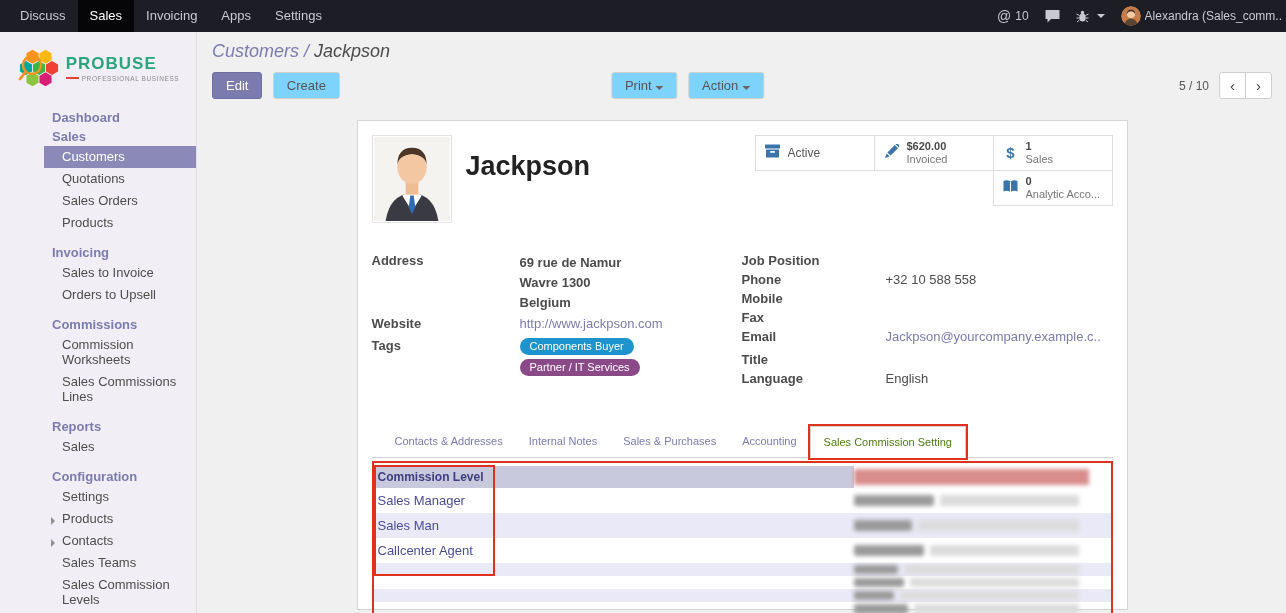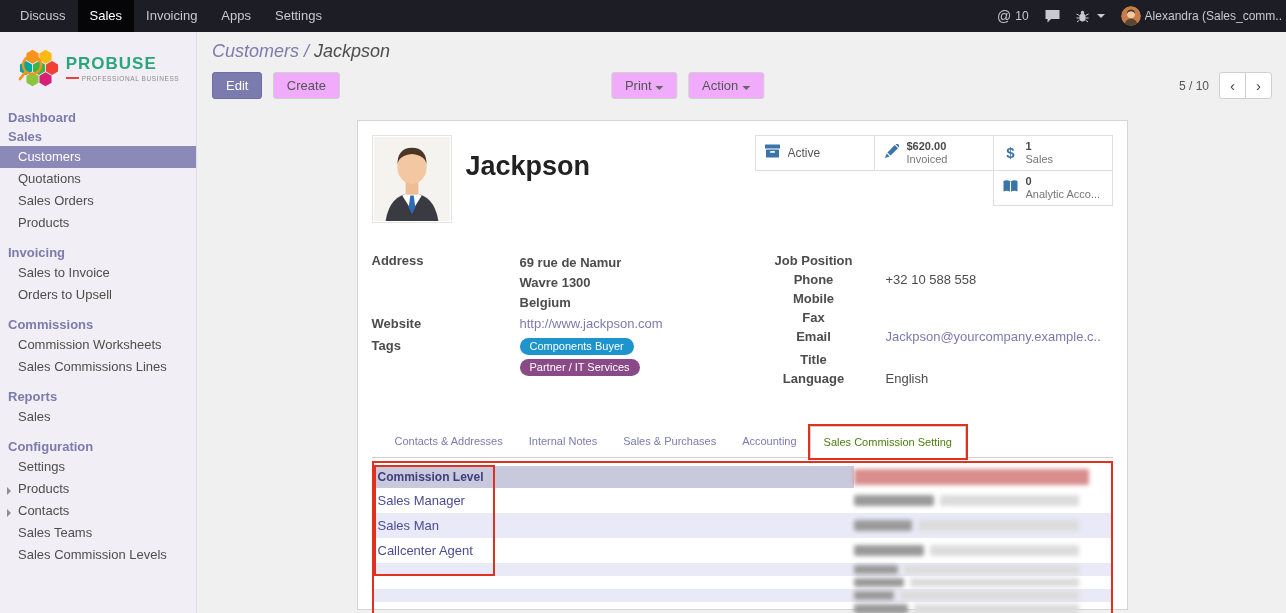--- a/index.html
+++ b/index.html
@@ -29,38 +29,38 @@
   
   .sidebar {
     position:absolute; top:32px; left:0; bottom:0; width:197px;
     background:#f1eff5; border-right:1px solid #dcdce2; overflow:hidden;
   }
   .logo { padding:14px 6px 8px; text-align:center; cursor:pointer; }
   .logo-inner { display:inline-flex; align-items:center; gap:5px; text-align:left; }
   .logo-title { font-size:17px; font-weight:bold; letter-spacing:1px; color:#2aa57c; line-height:18px; }
   .logo-subtitle { font-size:6.5px; color:#8a8a8a; letter-spacing:0.6px; margin-top:2px; display:flex; align-items:center; }
   .logo-dash { display:inline-block; width:13px; height:2px; background:#e8443a; margin-right:3px; }
-  .side-nav { padding-top:6px; }
+  .side-nav { padding-top:6px;margin-left:44px; }
   .side-title { font-weight:bold; color:var(--accent); font-size:13px; padding:2px 8px; cursor:pointer; }
   .side-list { list-style:none; margin-bottom:9px; }
   .side-item { font-size:13px; color:#4d4d4d; padding:3px 8px 4px 18px; cursor:pointer; position:relative; }
   .side-item.active { background:var(--active_item_bg); color:#fff; }
   .tri { position:absolute; left:7px; top:9px; width:0; height:0;
          border-top:4px solid transparent; border-bottom:4px solid transparent; border-left:4px solid #8f8f8f; }
 
   
   .content { position:absolute; top:32px; left:198px; right:0; bottom:0; background:#f0f0f0; overflow:hidden; }
   .breadcrumb { padding:9px 14px 4px; font-size:18px;font-style:italic; }
   .crumb-link { color:var(--accent); cursor:pointer; }
   .crumb-sep { color:var(--accent); margin:0 5px; }
   .crumb-cur { color:#4c4c4c; }
   .cp-row { position:relative; height:42px; padding:6px 14px; }
   .btn { display:inline-block; font-size:13px; border-radius:3px; padding:5px 13px; border:1px solid transparent; cursor:pointer; vertical-align:top; }
   .btn-primary { background:var(--accent); color:#fff; border-color:#6f6da4; }
-  .btn-default { background:#f0abfc; color:#555; border-color:#cfcfcf;text-align:center; }
+  .btn-default { background:#7dd3fc; color:#555; border-color:#cfcfcf;text-align:center; }
   .btn + .btn { margin-left:6px; }
   .center-group { position:absolute; left:45%; transform:translateX(-50%); top:6px; white-space:nowrap; }
   .dd-btn .caret { border-top-color:#666; }
   .pager { position:absolute; right:14px; top:6px; display:flex; align-items:center; gap:10px; font-size:12px; color:#555;justify-content:space-between; }
   .pager-btns { display:flex; }
   .pager-btn { width:27px; height:27px; background:#fff; border:1px solid #cfcfcf; display:flex; align-items:center; justify-content:center;
                font-size:15px; color:#444; cursor:pointer; }
   .pager-btn.prev { border-radius:3px 0 0 3px; }
   .pager-btn.next { border-radius:0 3px 3px 0; margin-left:-1px; }
 
@@ -78,21 +78,21 @@
   .stat-line1 { font-weight:bold; color:#4a4a4a; }
   .stat-single { font-size:12px; color:#555; }
   .dollar-glyph { font-weight:bold; font-size:15px; color:#3a74a8; }
 
   
   .fields { display:flex; margin-top:30px; font-size:13px; color:#4c4c4c; }
   .col-left { width:356px; }
   .col-right { flex:1; padding-left:14px; }
   .frow { display:flex; min-height:17px; margin-bottom:2px; }
   .flabel { width:148px; font-weight:bold; flex-shrink:0; }
-  .col-right .flabel { width:144px;text-align:center; }
+  .col-right .flabel { width:144px; }
   .addr-lines div { line-height:20px;font-weight:bold; }
   .link { color:var(--accent); text-decoration:none; cursor:pointer; }
   .frow.website-row { margin-top:3px; }
   .frow.tags-row { margin-top:5px; }
   .pill { display:inline-block; color:#fff; font-size:11px; padding:2px 10px 3px; border-radius:10px; margin-right:5px; line-height:12px; }
   .pill-blue { background:var(--tag_blue); }
   .pill-purple { background:var(--tag_purple); }
   .frow.gap-before { margin-top:6px; }
 
   

